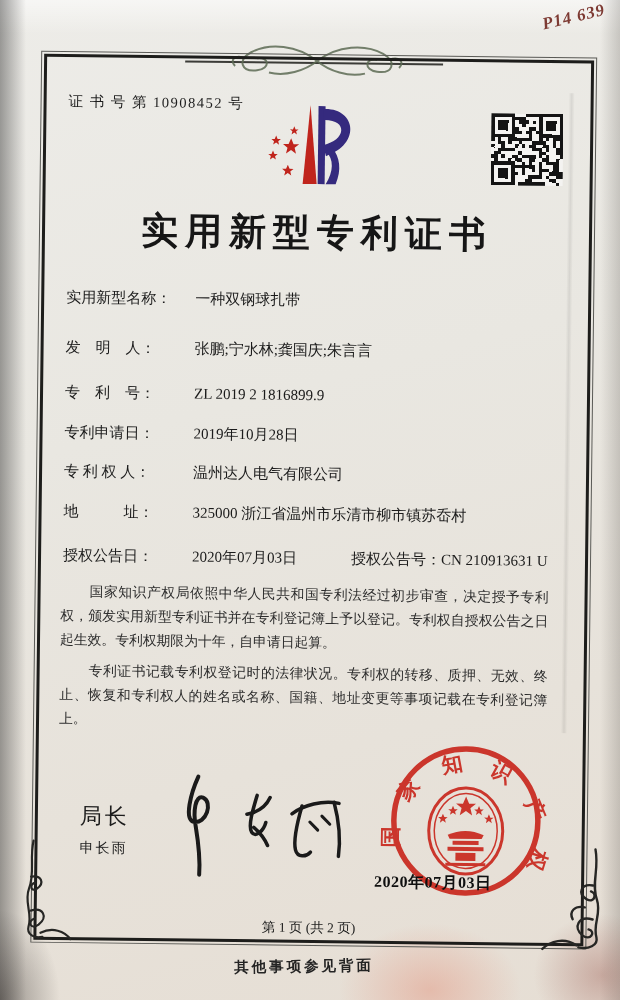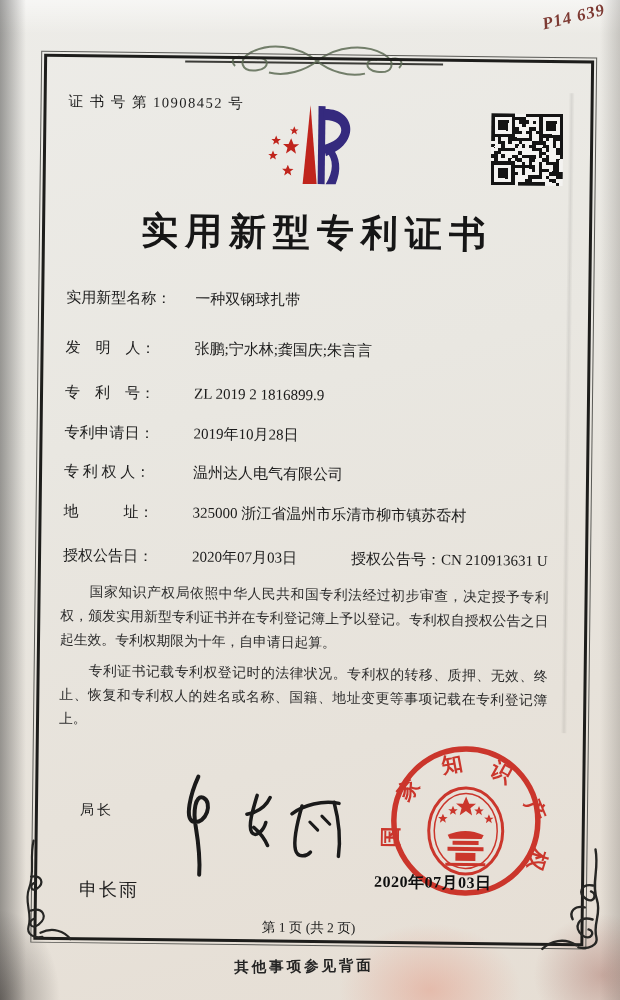--- a/index.html
+++ b/index.html
@@ -42,22 +42,22 @@
 
   .row { position:absolute; left:64px; width:500px; font-size:15px; color:#1b1b1b; white-space:nowrap; }
   .row .lab { display:inline-block; min-width:129px; }
   .row .pair2 { position:absolute; left:288px; top:0; }
   .row .pair2 .lab { min-width:0; }
 
   .paras { position:absolute; left:62px; top:583px; width:488px; font-size:13.8px; line-height:1.74;
     color:#2c2c2c; text-align:justify; }
   .paras p { margin:0 0 7px 0; text-indent:2.1em; }
 
-  .signer-title { position:absolute; left:84px; top:804px; font-size:14px; letter-spacing:3px; color:#1c1c1c; }
-  .signer-name  { position:absolute; left:84px; top:842px; font-size:18px; letter-spacing:2px; color:#1c1c1c;margin-top:38px; }
+  .signer-title { position:absolute; left:84px; top:804px; font-size:22px; letter-spacing:3px; color:#1c1c1c; }
+  .signer-name  { position:absolute; left:84px; top:842px; font-size:14px; letter-spacing:2px; color:#1c1c1c; }
 
   .signature { position:absolute; left:166px; top:770px; width:205px; height:112px; }
 
   .seal { position:absolute; left:380px; top:735px; width:180px; height:180px; opacity:.93; mix-blend-mode:multiply; }
   .seal-date { position:absolute; left:379px; top:871px; font-size:16px; font-weight:bold;
     letter-spacing:.5px; color:#101010; white-space:nowrap; }
 
   .page-info { position:absolute; left:36px; top:919px; width:556px; text-align:center; font-size:13.5px; color:#1b1b1b; }
   .back-note { position:absolute; left:150px; top:957px; width:320px; text-align:center; font-size:14.5px;
     font-weight:bold; letter-spacing:3px; color:#242424; transform:rotate(-1.6deg); }

